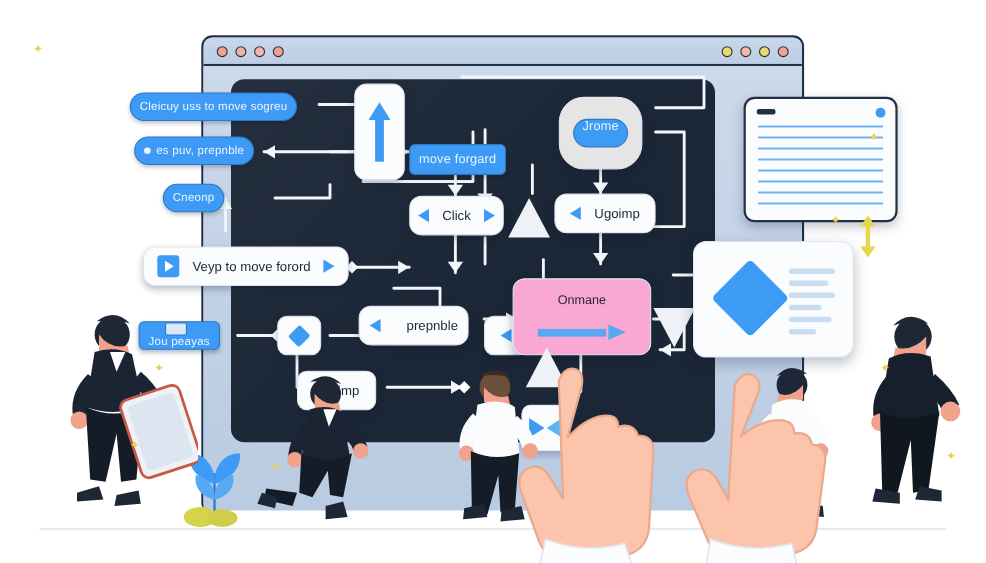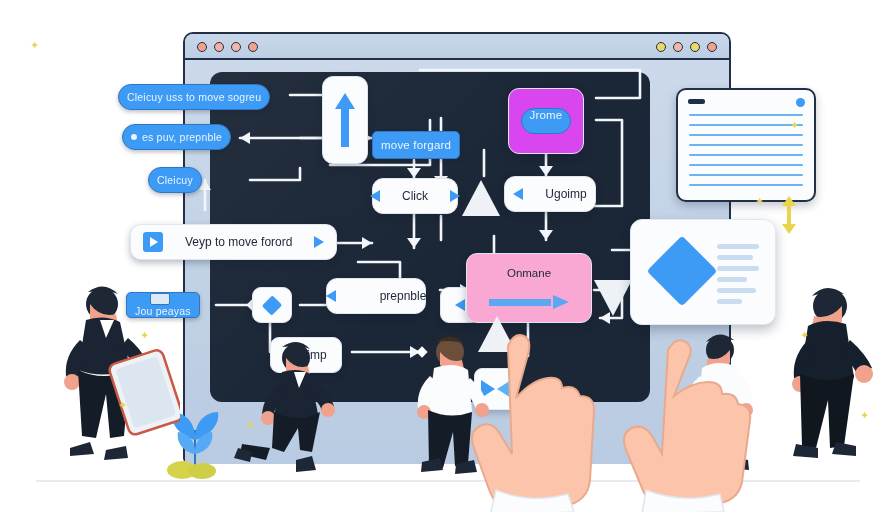--- a/index.html
+++ b/index.html
@@ -50,21 +50,21 @@
   .node{position:absolute;box-sizing:border-box;display:flex;align-items:center;justify-content:center;}
 
   .pill{
     background:#3d9bf5;color:#eaf4ff;border:1.5px solid #2f77c4;border-radius:14px;
     font-size:10.5px;letter-spacing:.2px;padding:0 8px;height:26px;
     box-shadow:0 2px 4px rgba(16,30,54,.28);white-space:nowrap;
   }
   .pill.flat{border-radius:5px;}
   .card{
     background:#fbfcfe;border:1.5px solid #dfe6ef;border-radius:11px;
-    color:#1d2736;font-size:12px;height:36px;padding:0 12px;gap:22px;
+    color:#1d2736;font-size:12px;height:36px;padding:0 12px;gap:12px;
     box-shadow:0 3px 7px rgba(16,30,54,.30);white-space:nowrap;
   }
   .card.sq{border-radius:9px;}
 
   .tri-left,.tri-right{width:0;height:0;border-top:6px solid transparent;border-bottom:6px solid transparent;}
   .tri-left{border-right:10px solid #3d9bf5;}
   .tri-right{border-left:10px solid #3d9bf5;}
 
   .bar{width:4px;height:15px;background:#1d2736;border-radius:1px;}
   .diamond{width:15px;height:15px;background:#3d9bf5;transform:rotate(45deg);border-radius:2px;}
@@ -239,21 +239,21 @@
   <div class="node pill" style="left:118px;top:84px;">
     <span>Cleicuy uss to move sogreu</span>
   </div>
 
   <div class="node pill" style="left:122px;top:124px;">
     <span style="display:inline-block;width:6px;height:6px;border-radius:50%;background:#eaf4ff;margin-right:5px;"></span>
     <span>es puv, prepnble</span>
   </div>
 
   <div class="node pill" style="left:148px;top:167px;">
-    <span>Cleicuy</span>
+    <span>Cneonp</span>
   </div>
 
   <div class="node card" style="left:130px;top:224px;">
     <span class="playbtn"></span>
     <span>Veyp to move forord</span>
     <span class="tri-right"></span>
   </div>
 
   <div class="node pill flat" style="left:126px;top:292px;flex-direction:column;">
     <span style="display:inline-block;width:18px;height:16px;background:#dbe9f8;border:1.5px solid #2f77c4;border-radius:2px;margin-right:6px;"></span>
@@ -288,21 +288,21 @@
   </div>
 
   <div class="node card sq" style="left:252px;top:287px;width:40px;">
     <span class="diamond"></span>
   </div>
 
   <div class="node card sq" style="left:440px;top:287px;width:40px;">
     <span class="tri-left"></span>
   </div>
 
-  <div style="position:absolute;left:508px;top:88px;width:74px;height:64px;background:#d946ef;border:1.5px solid #dde5ef;border-radius:11px;box-shadow:0 3px 8px rgba(16,30,54,.30);display:flex;align-items:center;justify-content:center;">
+  <div style="position:absolute;left:508px;top:88px;width:74px;height:64px;background:#e5e5e5;border:1.5px solid #dde5ef;border-radius:23px;box-shadow:0 3px 8px rgba(16,30,54,.30);display:flex;align-items:center;justify-content:center;">
     <span class="pill" style="height:24px;font-size:11.5px;box-shadow:none;">Jrome</span>
   </div>
 
   <div class="node card" style="left:504px;top:176px;width:92px;">
     <span class="tri-left"></span>
     <span>Ugoimp</span>
   </div>
 
   <div class="bigcard">
     <div class="lbl">Onmane</div>

